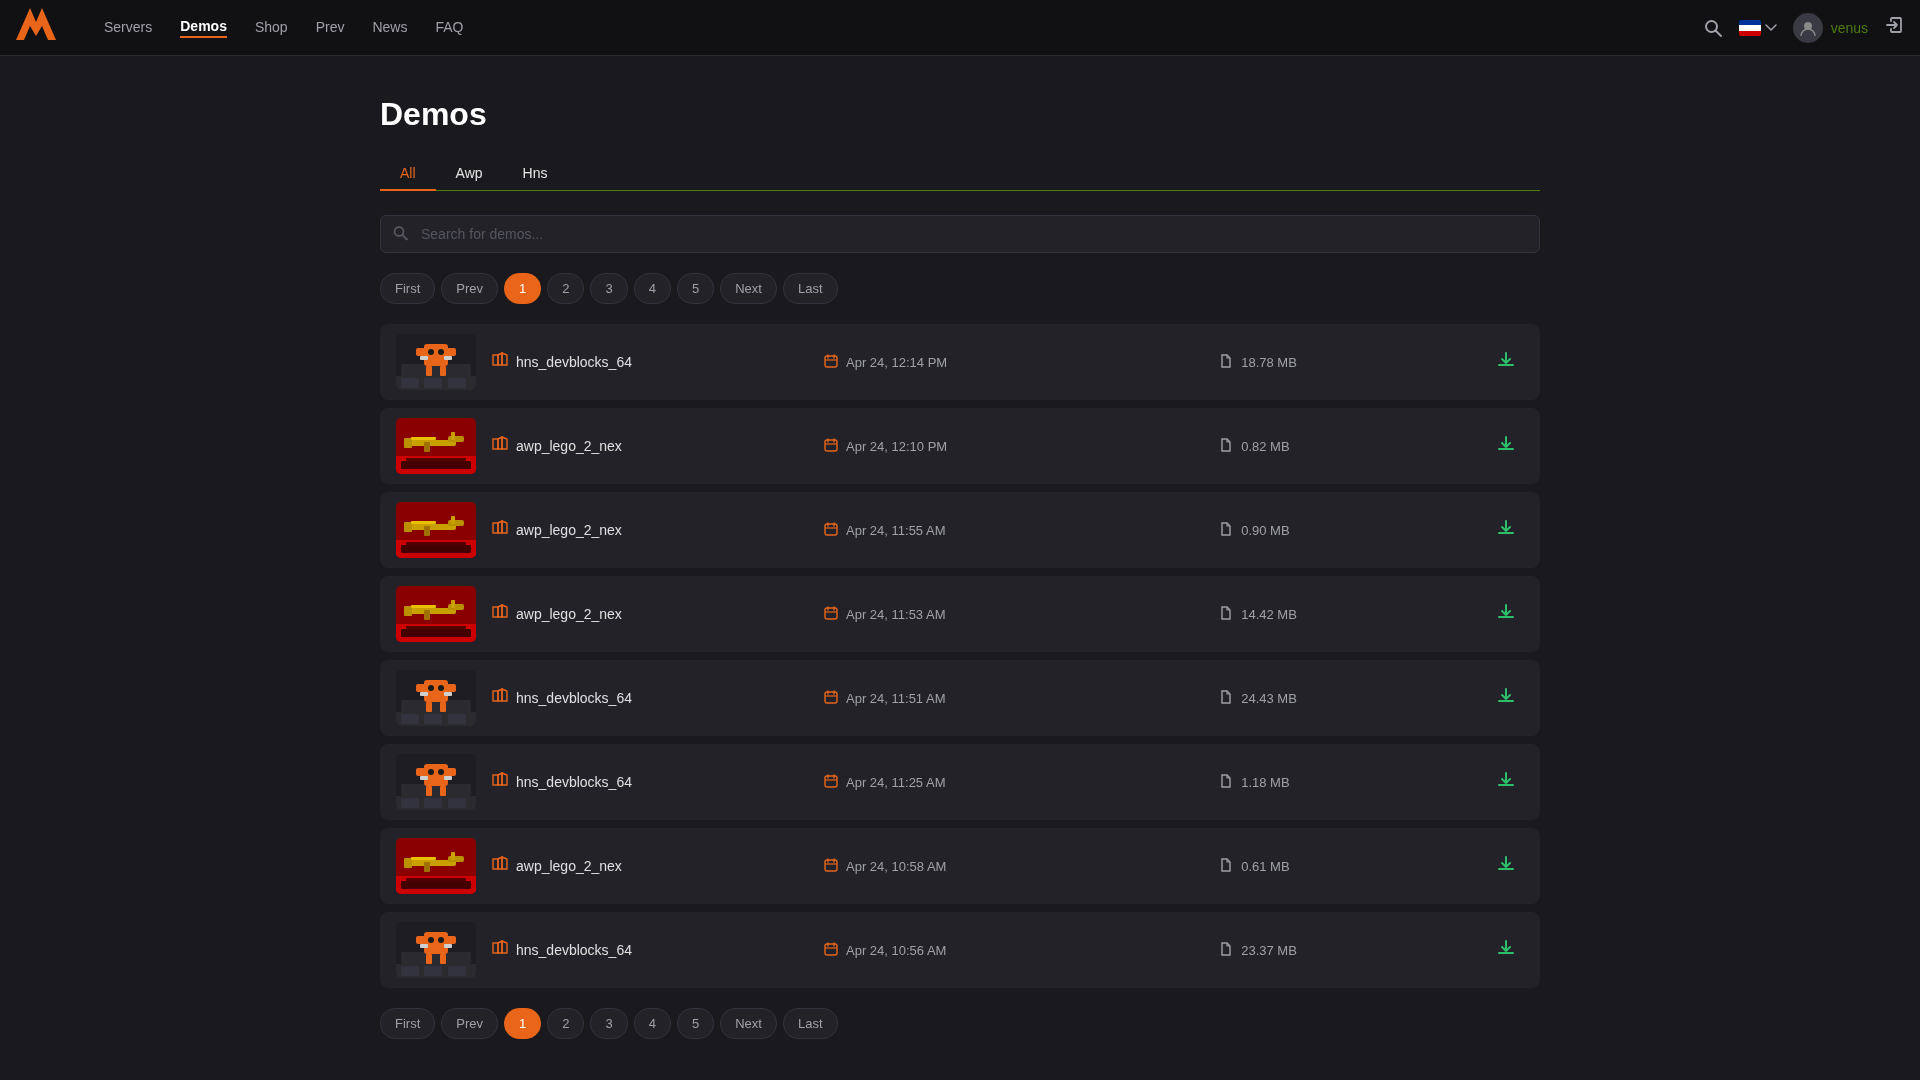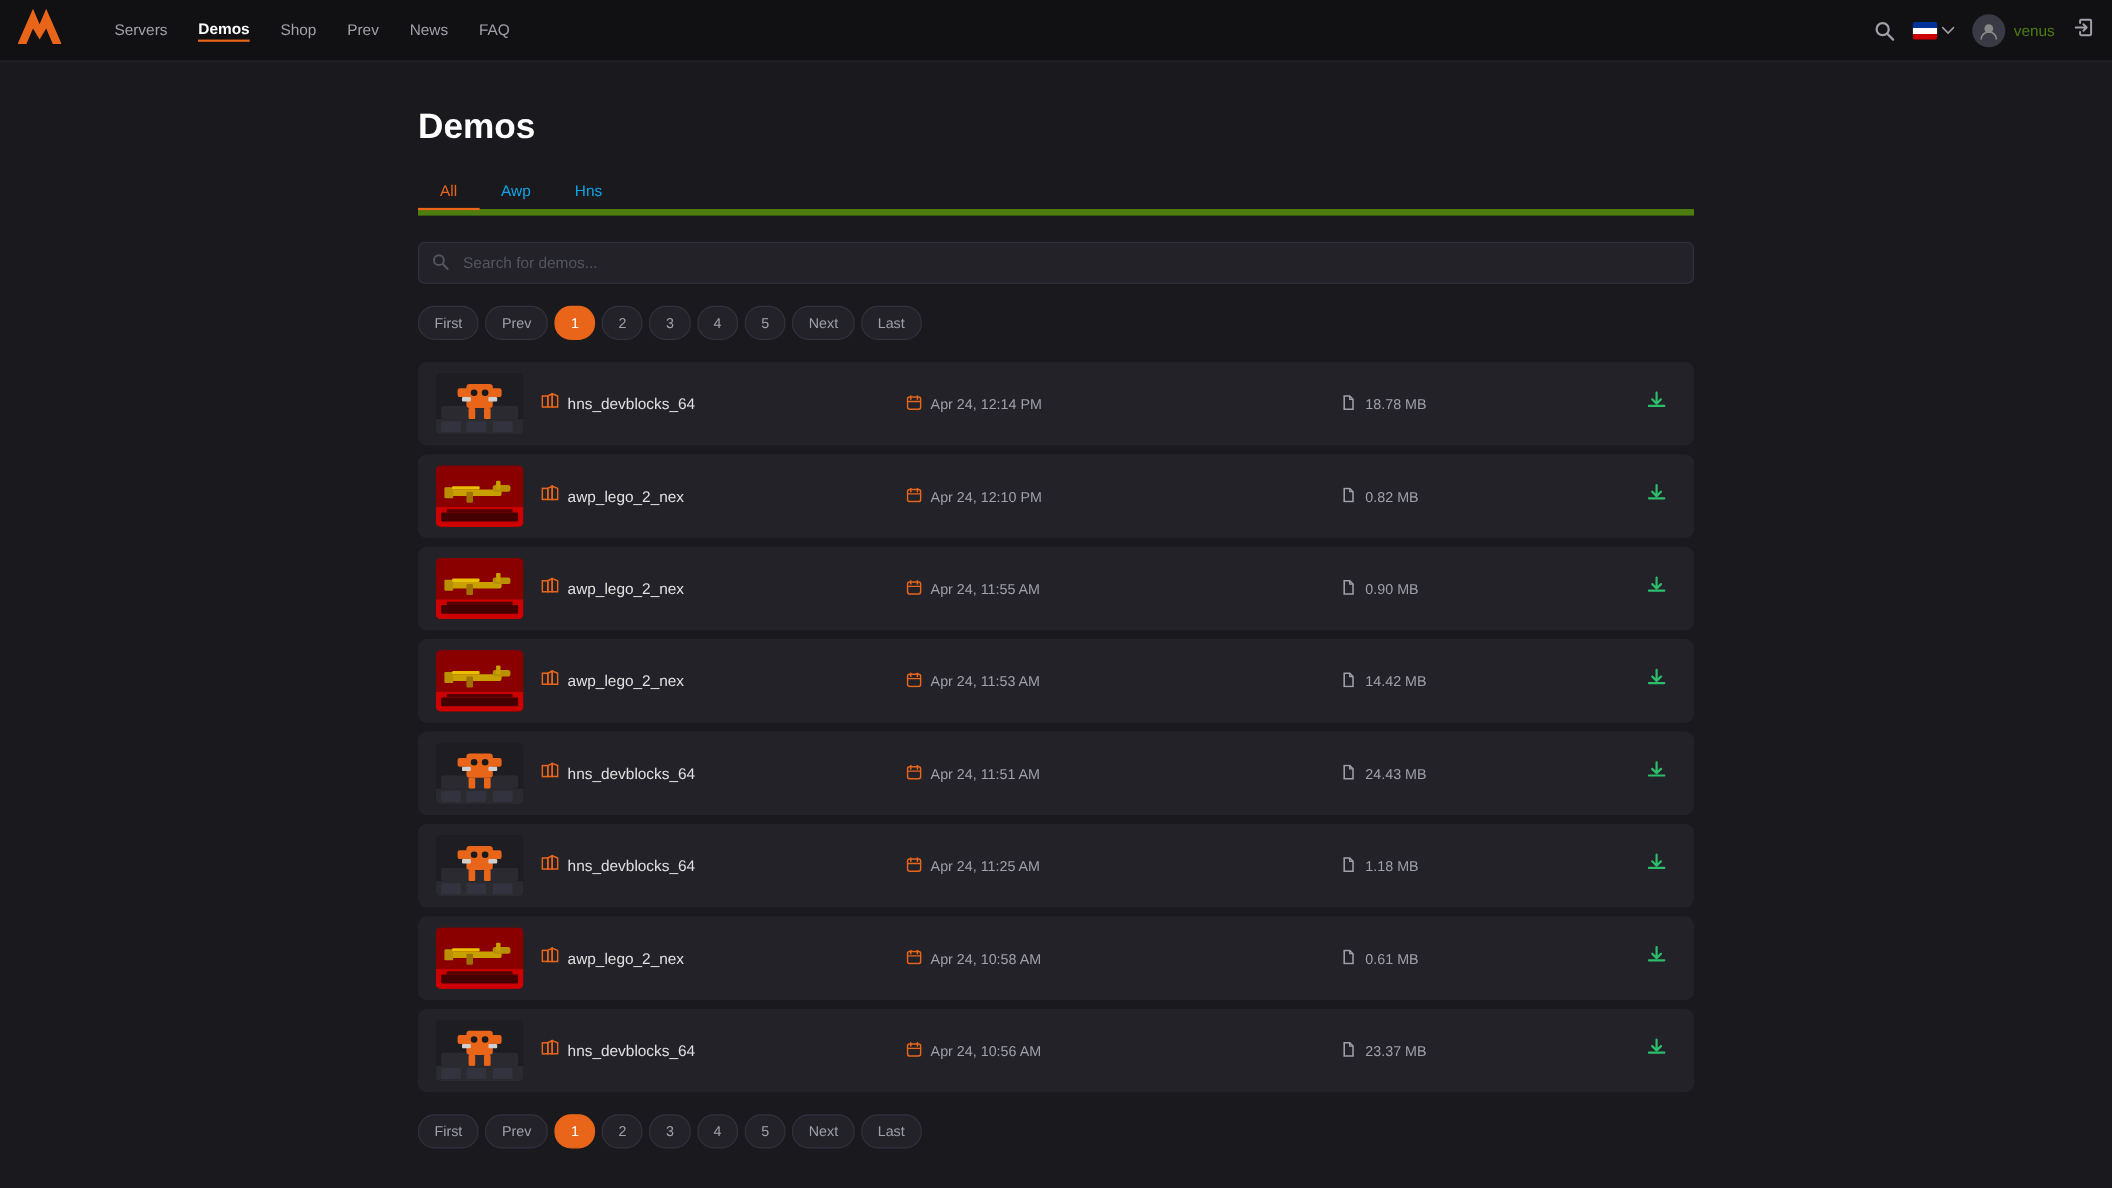--- a/index.html
+++ b/index.html
@@ -117,26 +117,26 @@
       font-weight: 700;
       color: #fff;
       margin-bottom: 24px;
     }
 
     
     .tabs {
       display: flex;
       gap: 0;
       margin-bottom: 24px;
-      border-bottom: 6px solid #4d7c0f;
+      border-bottom: 1px solid #4d7c0f;
     }
     .tab {
       padding: 8px 20px;
       cursor: pointer;
-      color: #0ea5e9;
+      color: #e5e5e5;
       font-size: 14px;
       font-weight: 500;
       border-bottom: 2px solid transparent;
       margin-bottom: -1px;
     }
     .tab.active {
       color: #e8651a;
       border-bottom: 2px solid #e8651a;
     }
     .search-container {

